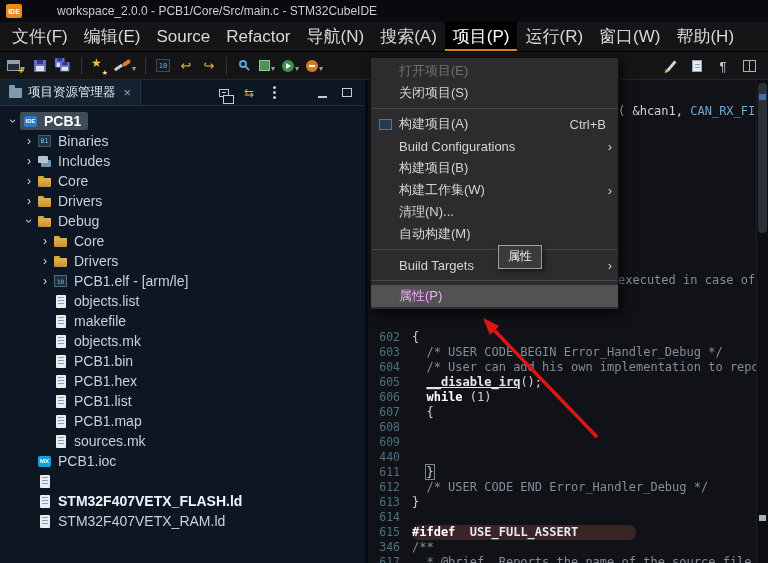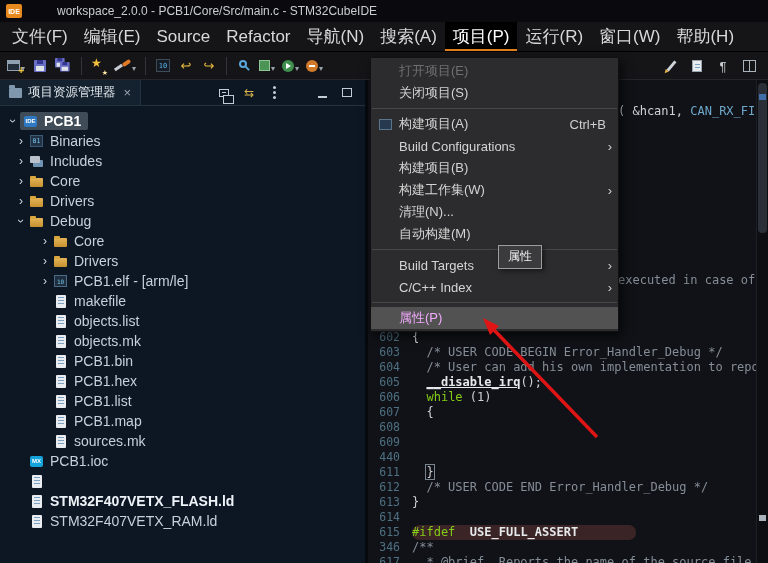--- a/index.html
+++ b/index.html
@@ -81,21 +81,21 @@
   .hi-min { width:9px; height:2px; background:#c3ccd4; margin-top:8px; }
   .hi-max { width:10px; height:9px; border:1px solid #c3ccd4; }
   .hdr-gap { width:14px; }
   .collapse-all { position:relative; width:10px; height:8px; border:1px solid #c3ccd4; }
   .collapse-all::before { content:""; position:absolute; left:2px; top:2px; width:4px; height:1px; background:#c3ccd4; }
   .collapse-all::after { content:""; position:absolute; left:3px; top:5px; width:9px; height:7px; border:1px solid #c3ccd4; background:#0d1724; }
 
   
   .tree { padding-top:5px; font-size:14px; color:#c6d1dc; overflow:hidden; }
   .trow { display:flex; align-items:center; height:20px; white-space:nowrap; }
-  .d0 { padding-left:6px; } .d1 { padding-left:14px;align-items:center; } .d2 { padding-left:38px; }
+  .d0 { padding-left:6px; } .d1 { padding-left:22px;align-items:center; } .d2 { padding-left:38px; }
   .tw { width:14px; flex:none; color:#cdd3d9; font-size:12px; text-align:center; }
   .tw::before { content:"›"; display:inline-block; }
   .tw.e::before { transform:rotate(90deg); }
   .tw.n::before { content:""; }
   .ic { width:17px; height:16px; margin-right:5px; flex:none; display:flex; align-items:center; justify-content:center; position:relative; }
   .ic-proj::before { content:"IDE"; background:#2f79c2; color:#fff; font-size:6px; font-weight:bold; padding:2.5px 1.5px; border-radius:2px; }
   .ic-mx::before { content:"MX"; background:#14a3da; color:#fff; font-size:6px; font-weight:bold; padding:2.5px 2px; border-radius:2px; }
   .ic-bin::before { content:"01"; background:#223246; border:1px solid #3c5a74; color:#79c6ef; font-size:6.5px; padding:1px 2px; font-family:"DejaVu Sans Mono",monospace; }
   .ic-inc::before { content:""; width:10px; height:7px; background:#b9c2cc; border-radius:1px; box-shadow:3px 4px 0 #6f94b4; margin:-4px 3px 0 0; }
   .ic-folder::before { content:""; width:13px; height:9px; background:linear-gradient(#e3b457,#c7902f); border-radius:1px; margin-top:3px; }
@@ -115,21 +115,21 @@
   .frag { position:absolute; white-space:pre; }
   .frag1 { top:24px; left:250px; color:#d4d7db; }
   .frag2 { top:193px; left:250px; color:#8a929b; }
   .const { color:#6fa8cc; }
   .code-lines { position:absolute; top:250px; left:0; right:12px; }
   .cl { display:flex; height:15px; line-height:15px; white-space:pre; }
   .num { width:32px; flex:none; text-align:right; color:#4e7082; font-size:11.5px; }
   .ct { margin-left:12px; white-space:pre; }
   .plain { color:#cfd2d6; }
   .comment { color:#858d96; }
-  .keyword { color:#84cc16; font-weight:normal; }
+  .keyword { color:#ffffff; font-weight:bold; }
   .func { color:#e6e9ec; font-weight:bold; text-decoration:underline; }
   .defname { color:#e6e9ec; font-weight:bold; }
   .bracket { color:#cfd2d6; outline:1px solid #79868f; }
   .cl.hl .ct { background:#3a2426; padding-right:58px;border-radius:7px; }
   .vscroll { position:absolute; right:0; top:0; bottom:0; width:12px; background:#0c0e12; border-left:1px solid #1c2026; }
   .vthumb { position:absolute; right:1px; top:3px; width:9px; height:150px; background:#2a2f38; border-radius:4px; }
   .ov-mark1 { position:absolute; right:2px; top:14px; width:7px; height:6px; background:#3f6ea8; }
   .ov-mark2 { position:absolute; right:2px; bottom:42px; width:7px; height:6px; background:#a9b2bb; }
 
   
@@ -312,26 +312,26 @@
             <span class="lbl">Drivers</span>
           </div>
         <div class="trow d2">
             <span class="tw"></span>
             <span class="ic ic-elf"></span>
             <span class="lbl">PCB1.elf - [arm/le]</span>
           </div>
         <div class="trow d2">
             <span class="tw n"></span>
             <span class="ic ic-file"></span>
+            <span class="lbl">objects.list</span>
+          </div>
+        <div class="trow d2">
+            <span class="tw n"></span>
+            <span class="ic ic-file"></span>
             <span class="lbl">makefile</span>
-          </div>
-        <div class="trow d2">
-            <span class="tw n"></span>
-            <span class="ic ic-file"></span>
-            <span class="lbl">objects.list</span>
           </div>
         <div class="trow d2">
             <span class="tw n"></span>
             <span class="ic ic-file"></span>
             <span class="lbl">objects.mk</span>
           </div>
         <div class="trow d2">
             <span class="tw n"></span>
             <span class="ic ic-file"></span>
             <span class="lbl">PCB1.bin</span>
@@ -447,25 +447,20 @@
     <div class="mi">
         <span class="mico"></span>
         <span class="mlbl">自动构建(M)</span>
       </div>
     <div class="msep"></div>
     <div class="mi">
         <span class="mico"></span>
         <span class="mlbl">Build Targets</span>
         <span class="msub"></span>
       </div>
-    <div class="mi">
-        <span class="mico"></span>
-        <span class="mlbl">C/C++ Index</span>
-        <span class="msub"></span>
-      </div>
     <div class="msep"></div>
     <div class="mi sel">
         <span class="mico"></span>
         <span class="mlbl">属性(P)</span>
       </div>
   </div>
 
   <div class="tooltip"><span>属性</span></div>
 
   <svg class="annot" width="768" height="563" viewBox="0 0 768 563">

